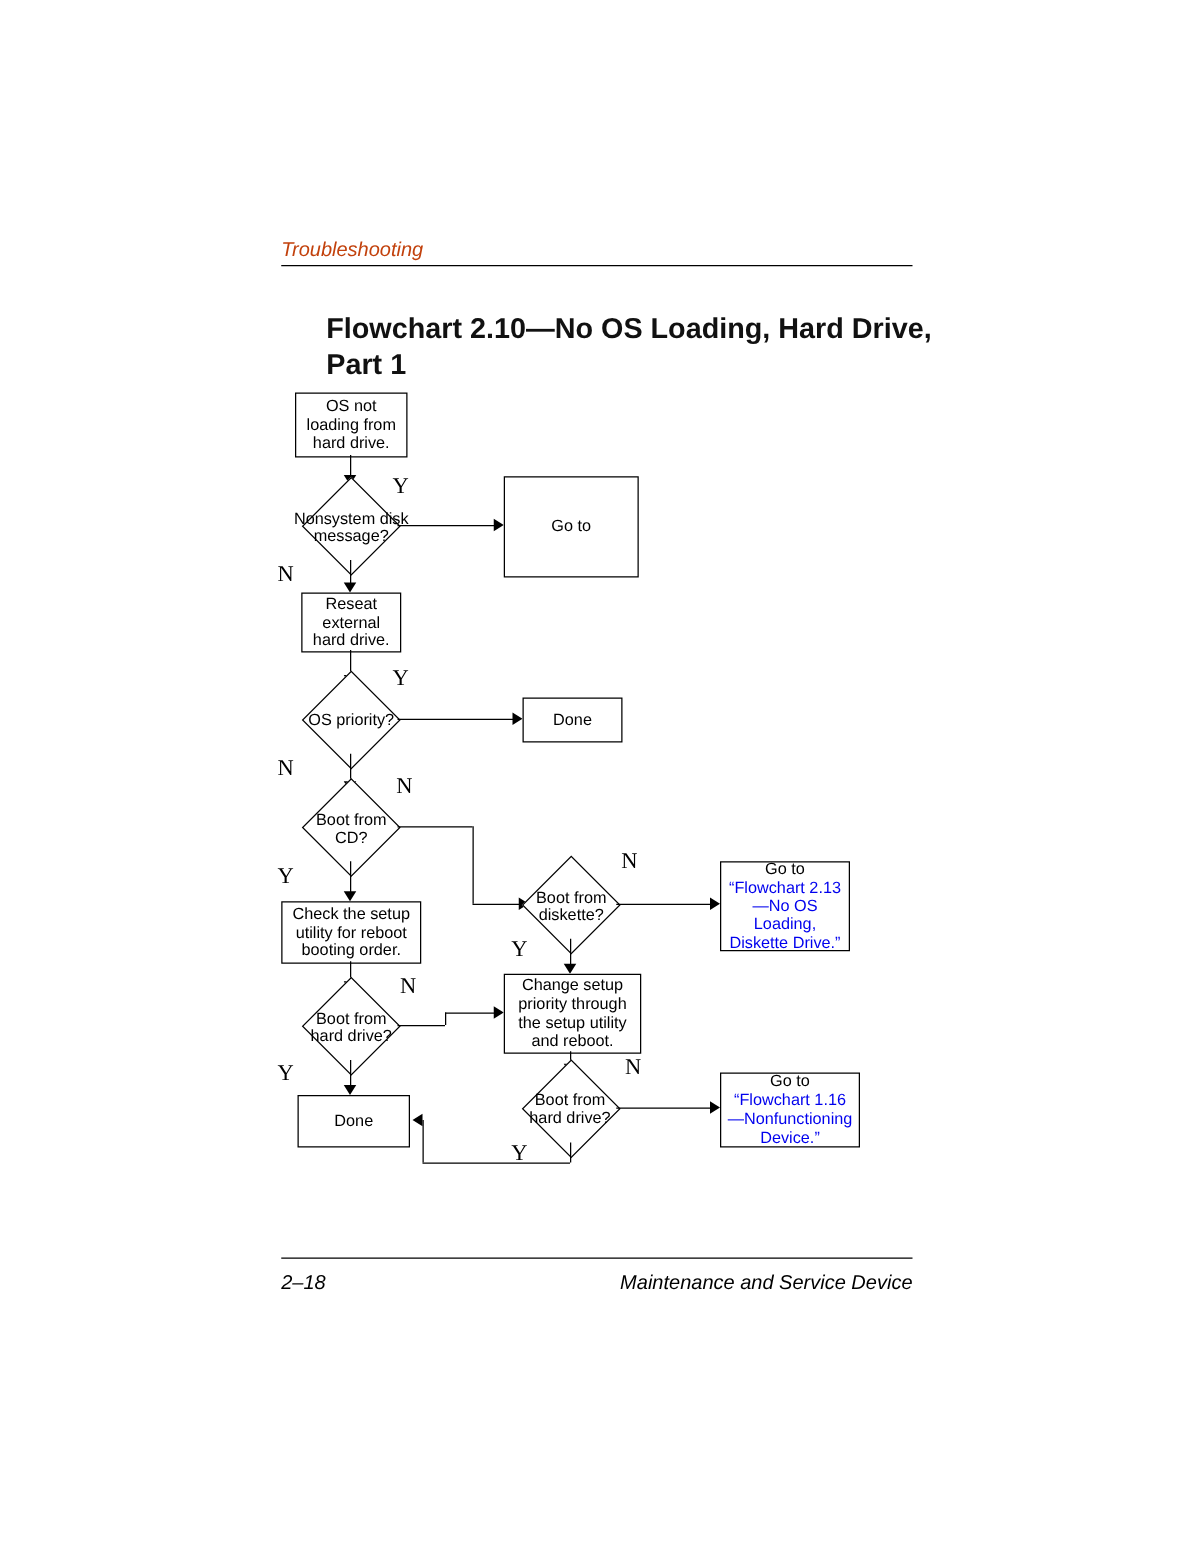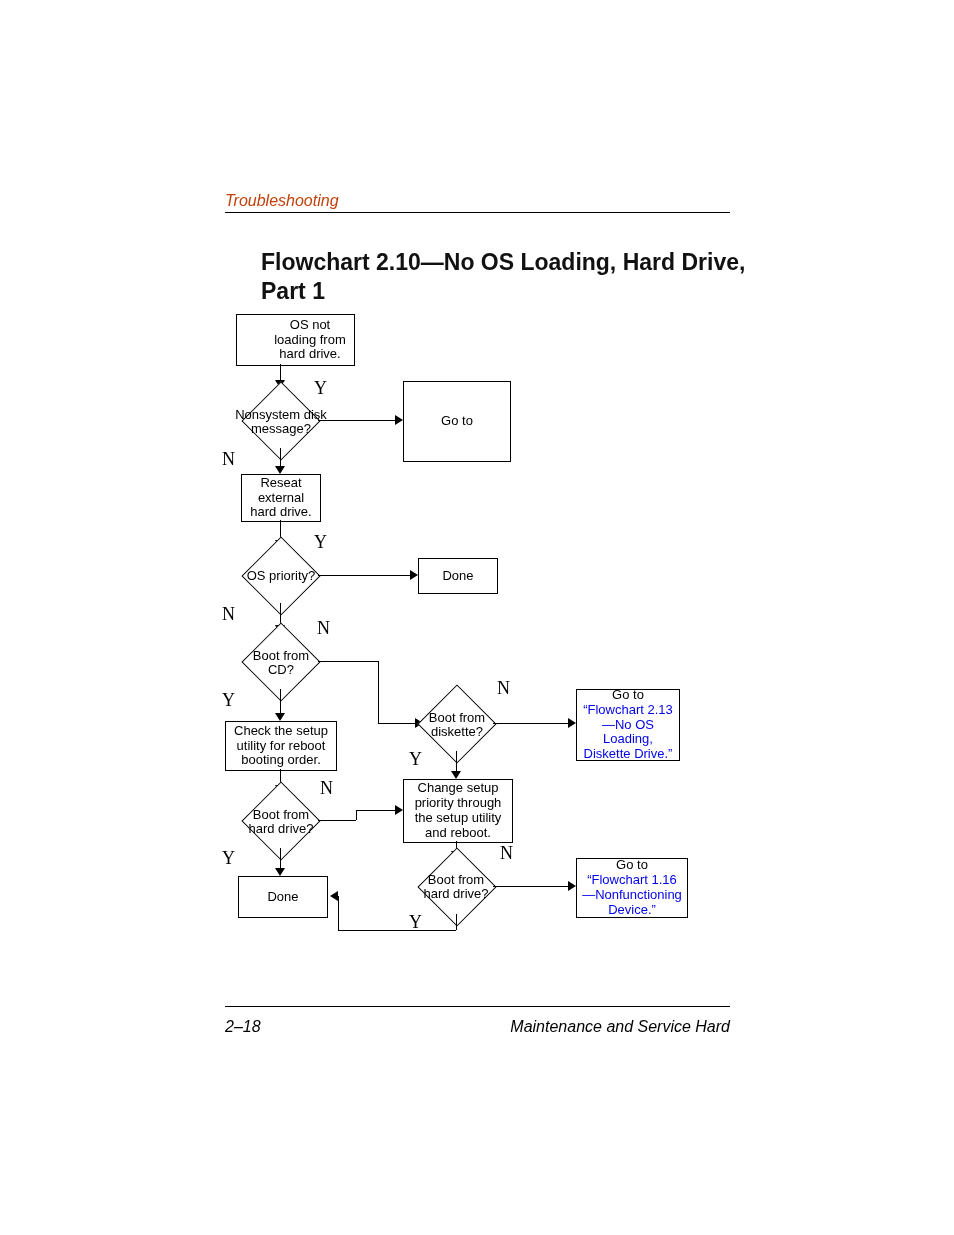--- a/index.html
+++ b/index.html
@@ -72,21 +72,21 @@
 </head>
 <body>
 
 <div class="page">
   <div class="header-label">Troubleshooting</div>
   <div class="header-rule"></div>
   <div class="title">Flowchart 2.10—No OS Loading, Hard Drive, Part 1</div>
 
   <div class="chart">
 
-    <div class="box" style="left:236px;top:314px;width:88px;height:50px;padding-left:29px;">
+    <div class="box" style="left:236px;top:314px;width:88px;height:50px;">
       <div class="inner">OS not loading from hard drive.</div>
     </div>
     <div class="vline" style="left:280px;top:364px;height:20px;"></div>
     <div class="arrow-down" style="left:275px;top:380px;"></div>
 
     <div class="diamond" style="left:253px;top:393px;"></div>
     <div class="dlabel" style="left:229px;top:408px;width:104px;height:28px;">Nonsystem disk message?</div>
     <div class="yn" style="left:314px;top:378px;">Y</div>
     <div class="yn" style="left:222px;top:449px;">N</div>
 
@@ -197,14 +197,14 @@
     <div class="arrow-right" style="left:330px;top:891px;transform:scaleX(-1);"></div>
 
     <div class="box" style="left:238px;top:876px;width:88px;height:40px;">
       <div class="inner">Done</div>
     </div>
 
   </div>
 
   <div class="footer-rule"></div>
   <div class="footer-left">2–18</div>
-  <div class="footer-right">Maintenance and Service Hard</div>
+  <div class="footer-right">Maintenance and Service Device</div>
 </div>
 
 </body></html>

